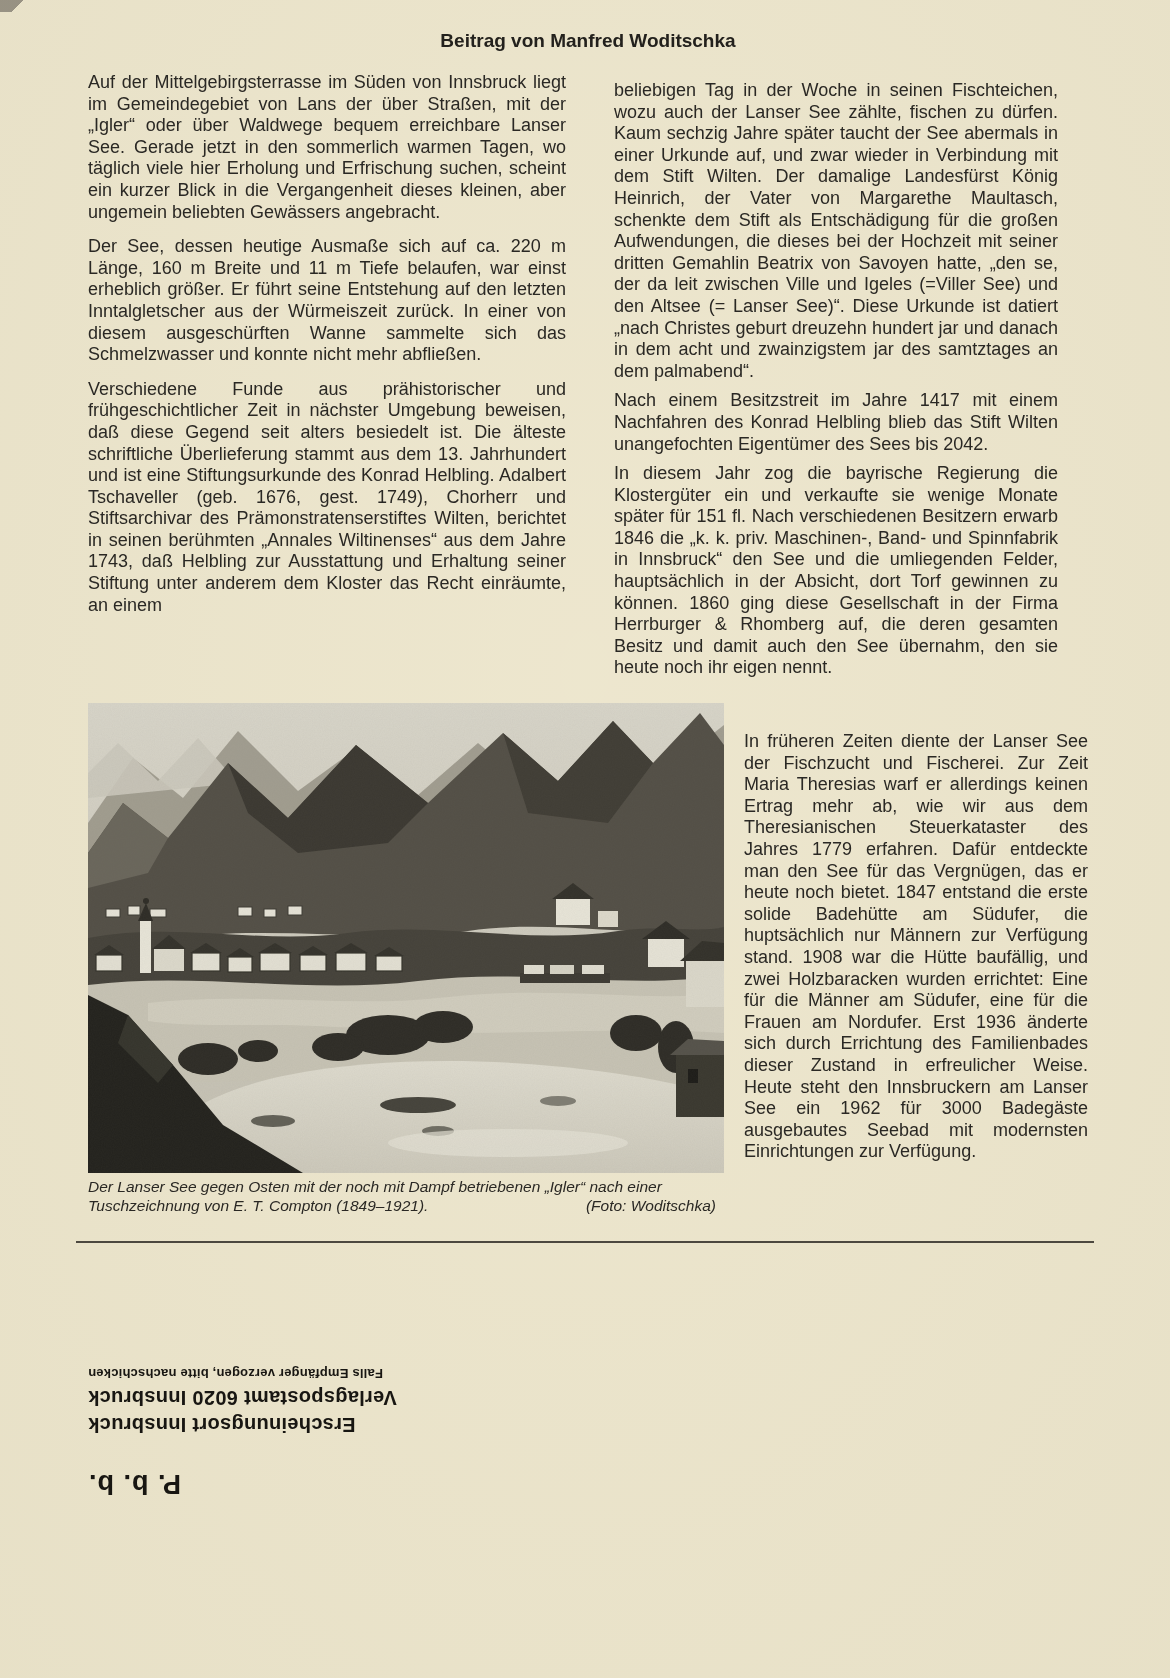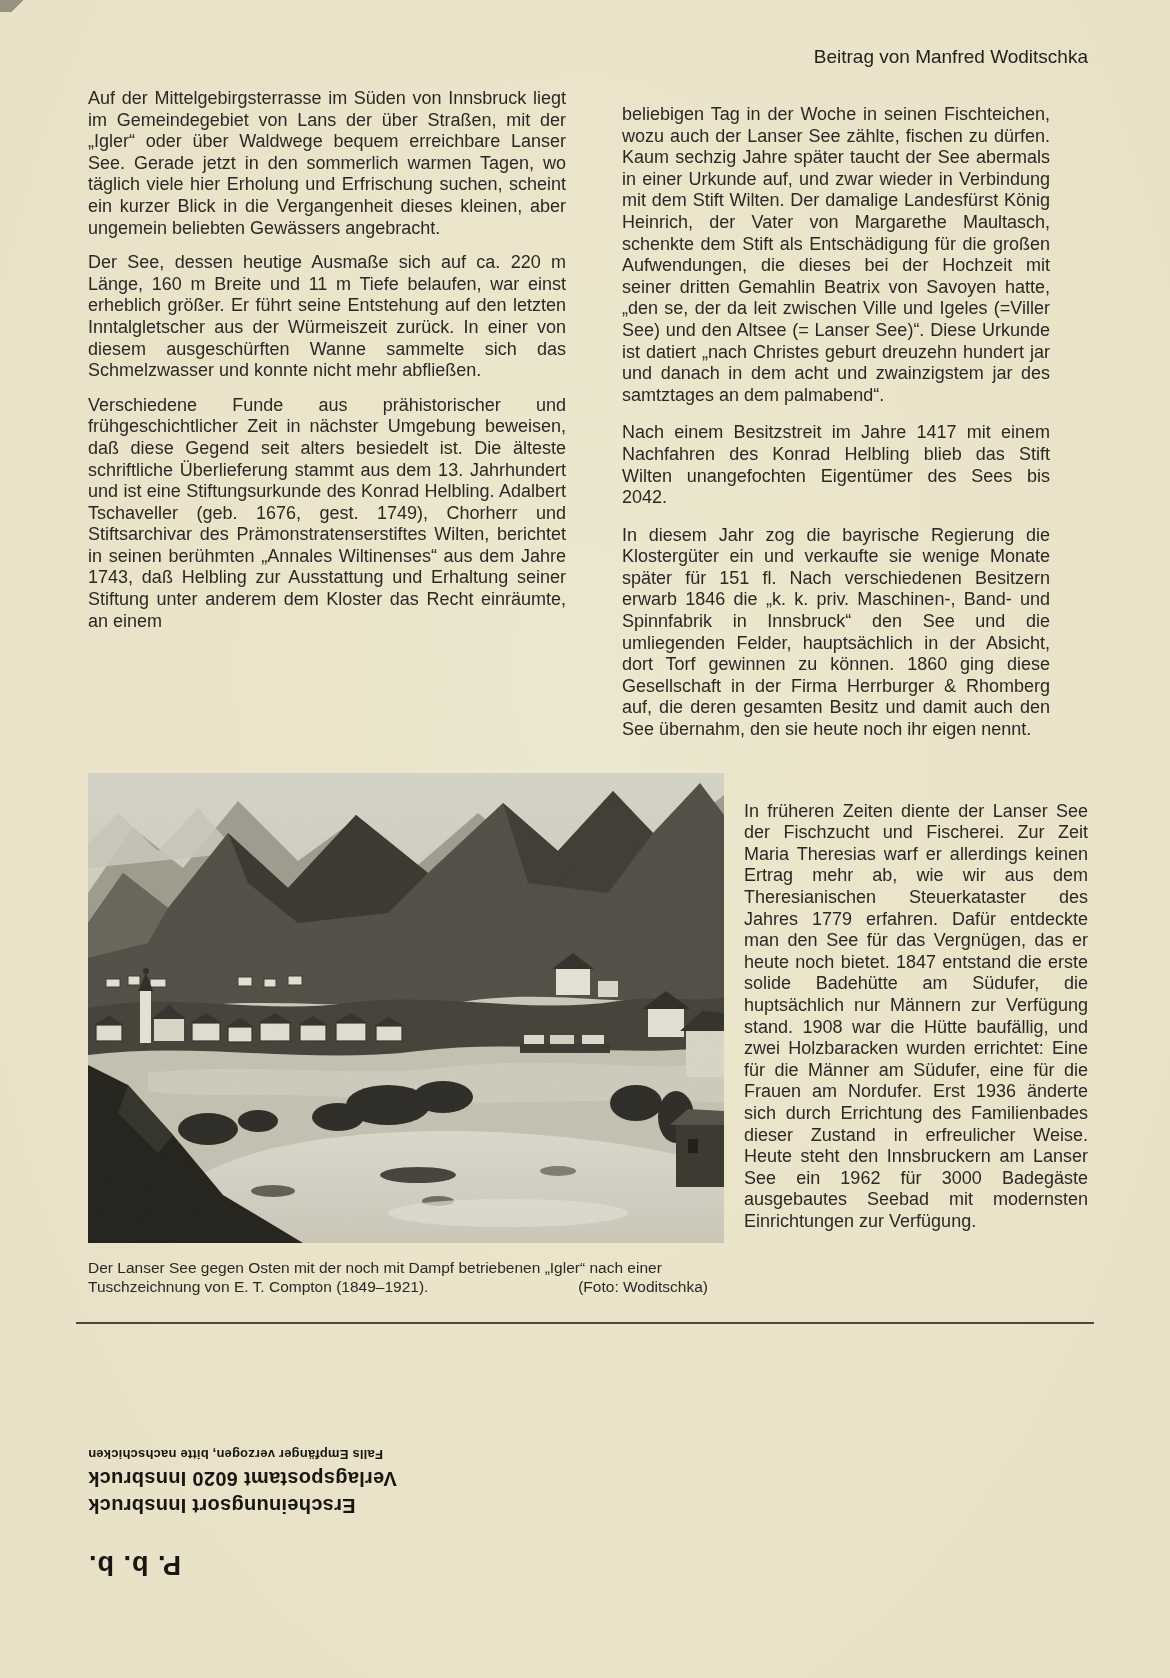--- a/index.html
+++ b/index.html
@@ -29,62 +29,62 @@
   .title{
     text-align:center;
     font-size:55px;
     font-weight:bold;
     letter-spacing:-1.5px;
     color:#141311;
     margin:22px 0 6px 0;
     line-height:1.05;
   }
   .byline{
-    text-align:right;
+    text-align:center;
     font-size:19px;
-    font-weight:normal;
+    font-weight:bold;
     color:#23211d;
     margin-bottom:20px;
-    margin-top:16px;
   }
   .columns{
     display:flex;
     gap:40px;
   }
   .col-left{width:478px;flex:none;}
   .col-right{width:460px;flex:none;}
   p.body-par{
     margin:0 0 13px 0;
     font-size:18px;
     line-height:21.6px;
     text-align:justify;
     hyphens:auto;
     color:#2a2824;
   }
-  .col-right p.body-par{margin:16px;}
+  .col-right p.body-par{margin:8px;}
   .bottom-flow{
     display:flex;
     gap:20px;
     margin-top:16px;
   }
   .figure-block{width:636px;flex:none;}
   .painting{
     width:636px;height:470px;display:block;
   }
   .caption{
     position:relative;
-    margin-top:15px;
+    margin-top:4px;
     font-size:15.5px;
     line-height:19px;
     color:#2a2824;
     padding-right:0;
+    font-style:italic;
   }
   .caption .credit{
     position:absolute;
-    right:16px;bottom:0;
+    right:8px;bottom:0;
   }
   .wrap-col{
     flex:1;
     padding-top:28px;
   }
   .rule{
     border-top:2px solid #4c483f;
     margin-top:26px;
     margin-left:-12px;
     margin-right:-6px;

